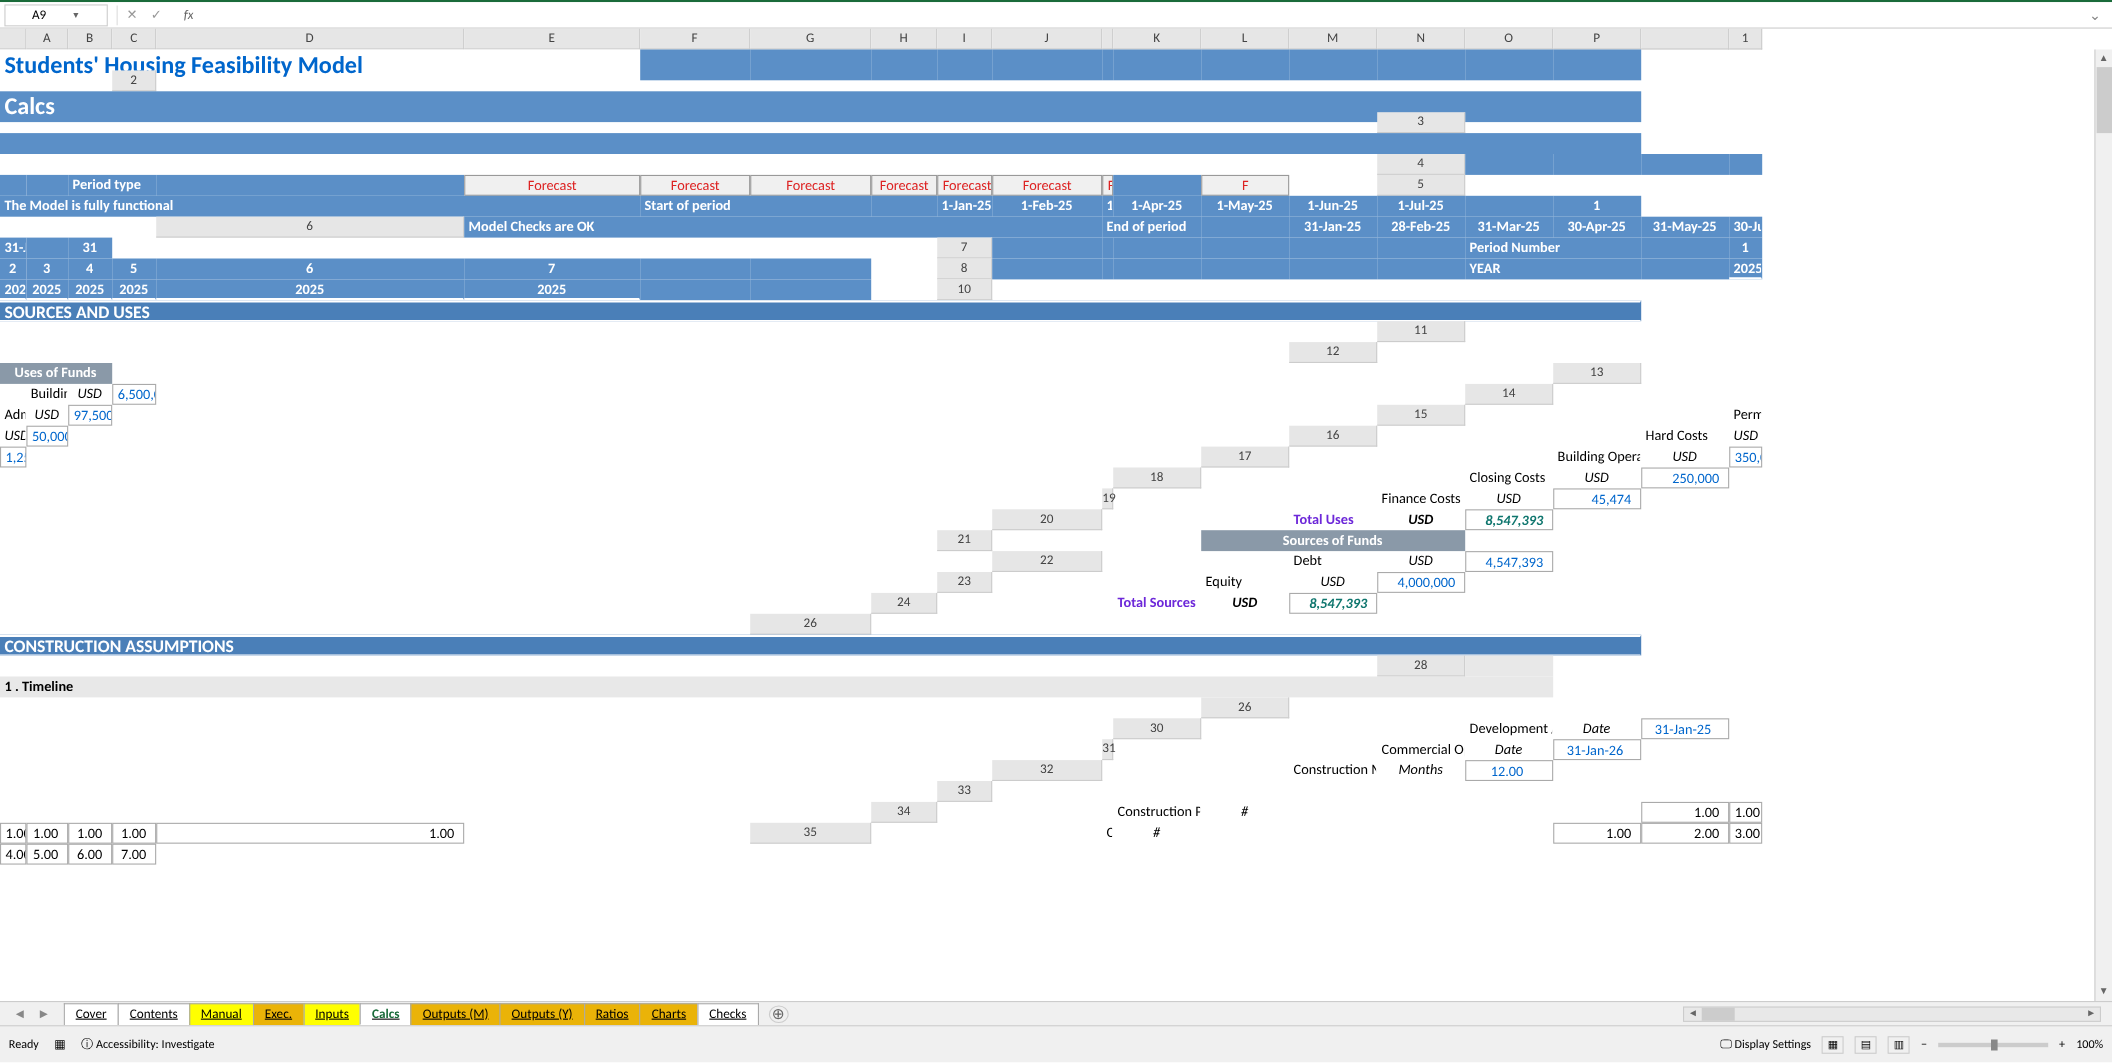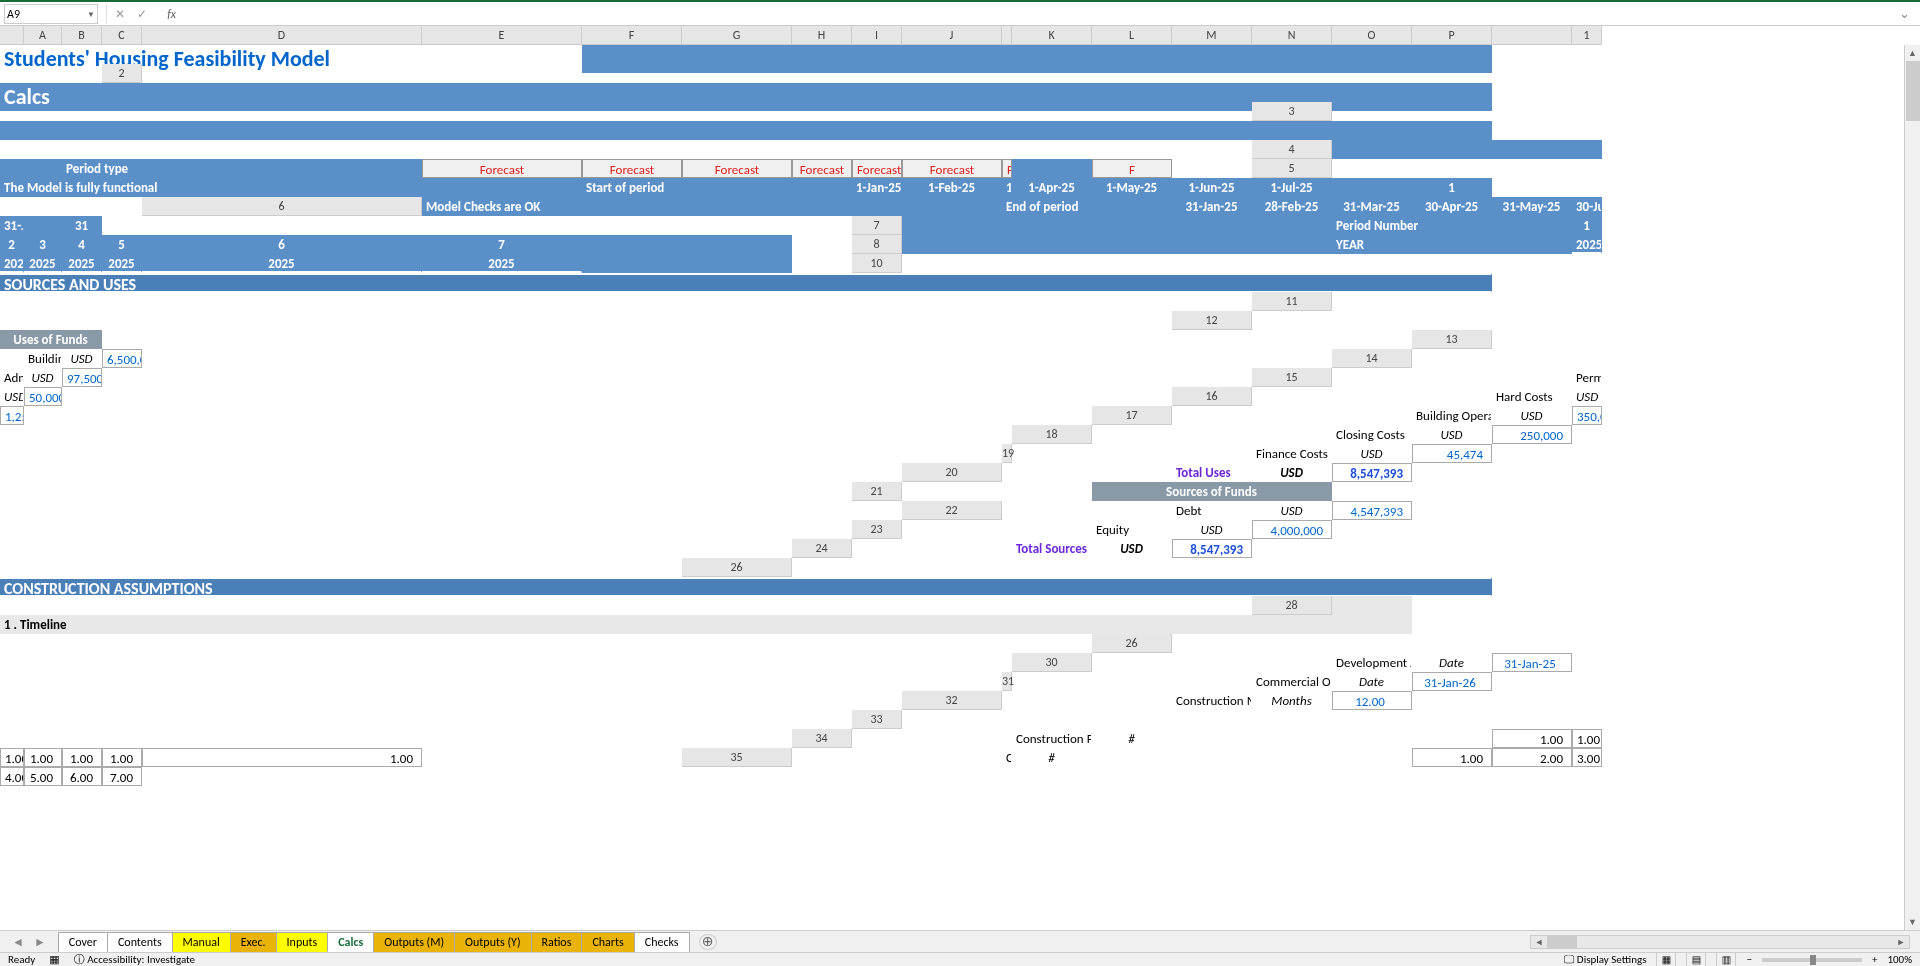--- a/index.html
+++ b/index.html
@@ -2,21 +2,21 @@
 <html><head>
 <meta charset="utf-8">
 <style>
 * { margin: 0; padding: 0; box-sizing: border-box; }
 body { font-family: Calibri, Arial, sans-serif; font-size: 13px; overflow: hidden; background: #fff; }
 
 .app { display: flex; flex-direction: column; height: 100vh; border-top: 2px solid #1a6b3a; }
 
 
 .formula-bar { display: flex; align-items: center; height: 24px; border-bottom: 1px solid #ccc; background: #fff; padding: 0 4px; }
-.name-box { width: 94px; height: 20px; border: 1px solid #ccc; padding: 0 2px; display: flex; align-items: center; justify-content: space-between; font-size: 12px; }
+.name-box { width: 94px; height: 20px; border: 1px solid #ccc; padding: 0 24px; display: flex; align-items: center; justify-content: space-between; font-size: 12px; }
 .name-box-arrow { font-size: 8px; color: #666; }
 .fb-sep { width: 1px; height: 18px; background: #ddd; margin: 0 8px; }
 .fb-icons { display: flex; gap: 12px; color: #999; font-size: 12px; align-items: center; }
 .fb-fx { font-style: italic; margin-left: 8px; color: #666; }
 .fb-input { flex: 1; height: 20px; border: none; outline: none; padding: 0 6px; }
 .fb-expand { color: #888; padding: 0 6px; }
 
 
 .grid-container { flex: 1; display: flex; overflow: hidden; position: relative; }
 .grid { display: grid; grid-template-columns: 24px 38px 40px 40px 280px 160px 100px 110px 60px 50px 100px 10px 80px 80px 80px 80px 80px 80px 80px 30px; grid-auto-rows: 19px; flex: 1; overflow: hidden; position: relative; }
@@ -29,45 +29,45 @@
 
 .blue-bg { background: #5b8fc7; color: #fff; }
 .title-main { font-size: 22px; font-weight: bold; color: #0066cc; background: #fff; }
 .title-sub { font-size: 22px; font-weight: bold; color: #fff; }
 .section-hdr { background: #4a7fb8; color: #fff; font-weight: bold; font-size: 16px; border-top: 2px solid #fff; border-bottom: 1px solid #fff; }
 .white-text { color: #fff; font-weight: bold; }
 .forecast { color: #d22; font-weight: normal; text-align: center; background: #f0f0f0; border: 1px solid #999; }
 .period-cell { color: #fff; font-weight: bold; text-align: center; }
 .tbl-hdr { background: #8a99a8; color: #fff; font-weight: bold; text-align: center; }
 .num-box { border: 1px solid #aaa; text-align: right; color: #0066cc; padding-right: 8px; background: #fff; }
-.num-box-b { border: 1px solid #aaa; text-align: right; color: #1d4ed8; padding-right: 8px; background: #fff; font-weight: bold; }
+.num-box-b { border: 1px solid #aaa; text-align: right; color: #0f766e; padding-right: 8px; background: #fff; font-weight: bold; font-style: italic; }
 .lbl { color: #000; }
 .lbl-b { color: #6d28d9; font-weight: bold; }
 .usd { font-style: italic; text-align: center; }
 .usd-b { font-style: italic; text-align: center; font-weight: bold; }
 .subsection { background: #e8e8e8; font-weight: bold; }
 .data-box-r { border: 1px solid #aaa; text-align: right; padding-right: 8px; }
 
 
 .tab-bar { display: flex; align-items: center; height: 22px; border-top: 1px solid #ccc; background: #f0f0f0; font-size: 12px; }
 .tab-nav { display: flex; gap: 2px; padding: 0 8px; color: #888; }
 .tab-nav span { cursor: pointer; padding: 0 4px; }
-.tabs { display: flex; }
+.tabs { display: flex; text-decoration: underline; }
 .tab { padding: 2px 10px; border: 1px solid #aaa; border-bottom: none; margin-right: -1px; cursor: pointer; background: #fff; }
 .tab.yellow { background: #ffff00; }
 .tab.cyan { background: #eab308; }
 .tab.active { background: #fff; border-bottom: 1px solid #fff; font-weight: bold; color: #1a6b3a; }
 .tab-add { padding: 2px 8px; color: #666; cursor: pointer; border: 1px solid #ccc; border-radius: 50%; width: 16px; height: 16px; display: flex; align-items: center; justify-content: center; margin-left: 10px; font-size: 14px; }
 .hscroll { flex: 1; display: flex; justify-content: flex-end; padding-right: 10px; align-items: center; }
 .hscroll-track { width: 380px; height: 14px; background: #e8e8e8; border: 1px solid #ccc; position: relative; display: flex; align-items: center; }
 .hscroll-btn { width: 16px; height: 12px; text-align: center; font-size: 9px; color: #666; cursor: pointer; }
 .hscroll-thumb { position: absolute; left: 16px; width: 30px; height: 12px; background: #ccc; }
 
 
-.status-bar { display: flex; align-items: center; height: 14px; background: #f0f0f0; border-top: 1px solid #ccc; font-size: 11px; padding: 0 8px; justify-content: space-between; }
+.status-bar { display: flex; align-items: center; height: 34px; background: #f0f0f0; border-top: 1px solid #ccc; font-size: 11px; padding: 0 8px; justify-content: space-between; }
 .status-left { display: flex; gap: 14px; align-items: center; }
 .status-right { display: flex; gap: 10px; align-items: center; }
 .view-btn { width: 20px; height: 16px; border: 1px solid #ccc; display: flex; align-items: center; justify-content: center; cursor: pointer; font-size: 10px; }
 .zoom-slider { width: 100px; height: 4px; background: #ccc; position: relative; }
 .zoom-thumb { position: absolute; left: 48px; top: -3px; width: 6px; height: 10px; background: #888; }
 
 .vscroll { position: absolute; right: 0; top: 19px; bottom: 0; width: 16px; background: #f0f0f0; border-left: 1px solid #ccc; }
 .vscroll-btn { height: 16px; text-align: center; font-size: 9px; color: #666; cursor: pointer; line-height: 16px; }
 .vscroll-thumb { position: absolute; top: 16px; width: 14px; height: 60px; background: #ccc; left: 1px; }
 </style>

